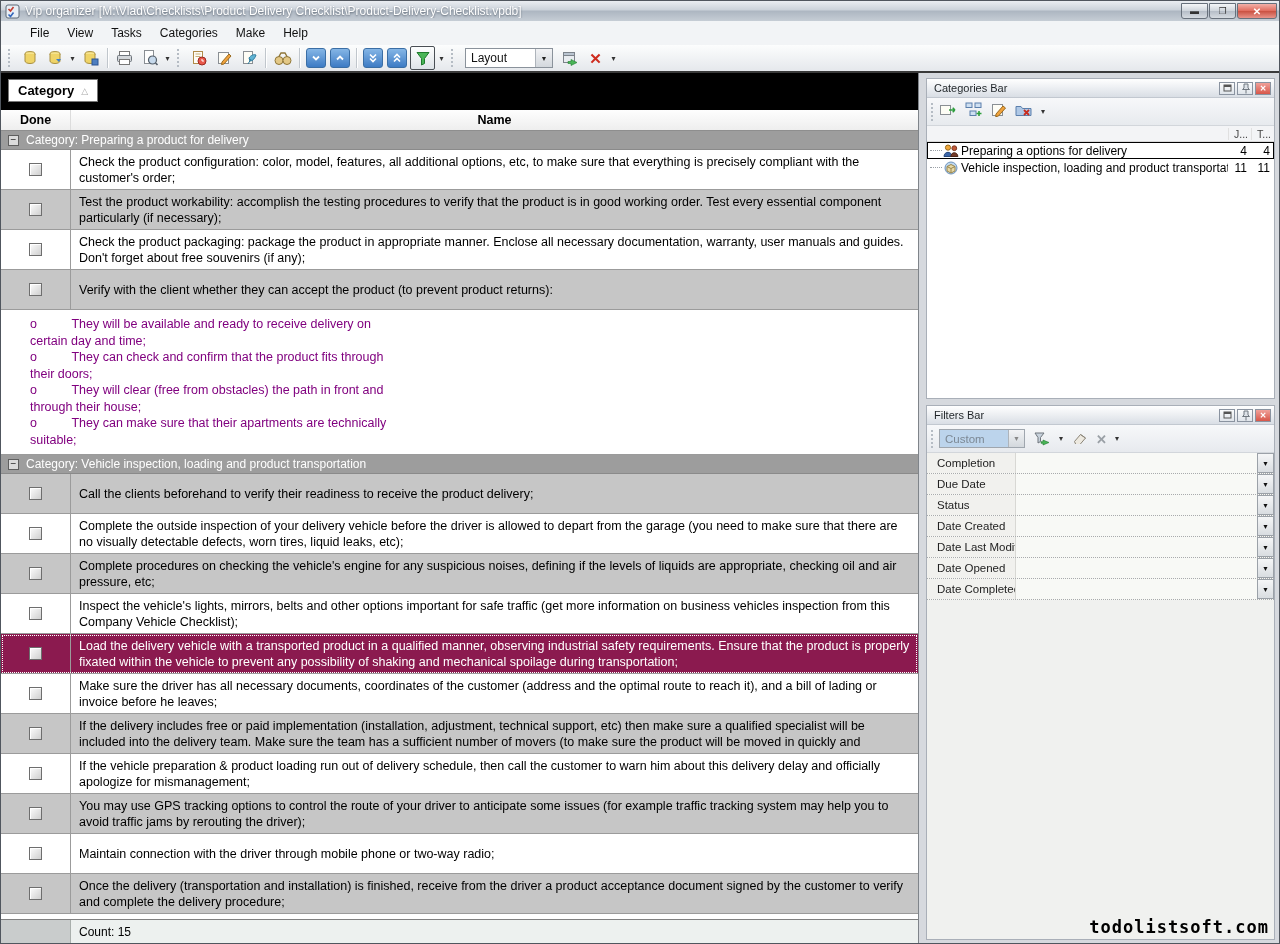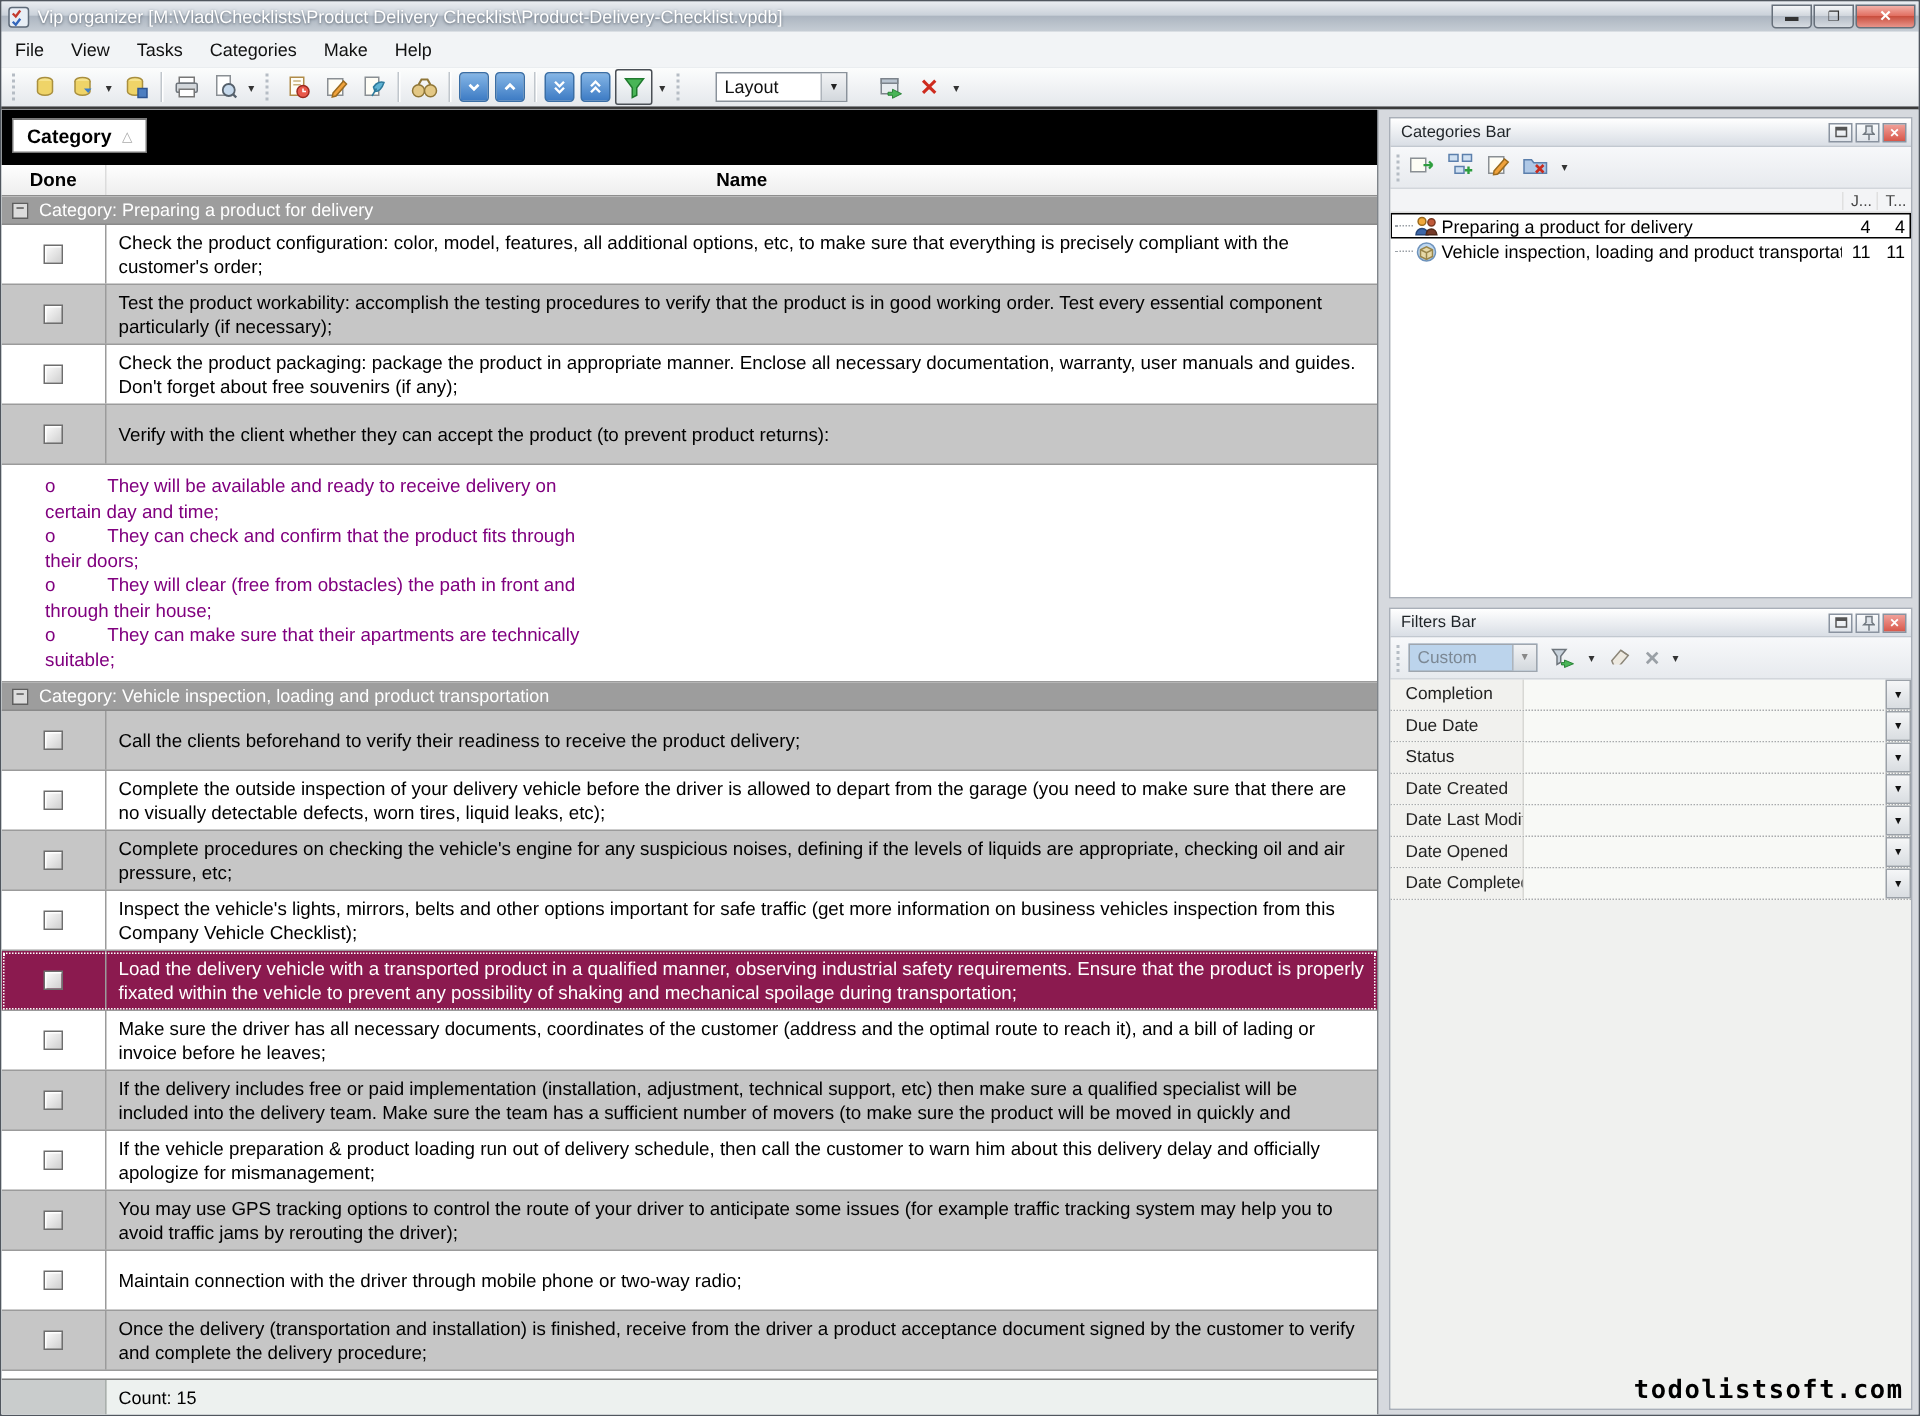--- a/index.html
+++ b/index.html
@@ -8,30 +8,30 @@
   .window { width:1280px; height:944px; display:flex; flex-direction:column; border:1px solid #50565E; }
 
   
   .titlebar { height:20px; flex:none; background:linear-gradient(#EAEDF1 0%,#CBD2DA 45%,#ADB6C1 50%,#C6CDD5 100%); display:flex; align-items:center; padding:0 2px 0 4px; gap:5px; }
   .title-text { color:#fff; font-size:12px; text-shadow:0 1px 2px #5a6470; flex:1; white-space:nowrap; overflow:hidden; }
   .win-btns { display:flex; gap:1px; }
   .win-btn { width:27px; height:16px; border:1px solid #67707B; border-radius:0 0 3px 3px; background:linear-gradient(#F4F6F8,#CED4DB 50%,#B4BCC6 50%,#D6DBE1); display:flex; align-items:center; justify-content:center; font-size:9px; color:#333; }
   .win-btn.close { width:40px; background:linear-gradient(#F2B0A8,#E06A5C 50%,#C94F3F 50%,#E8948A); color:#fff; font-weight:bold; font-size:10px; }
 
   
-  .menubar { height:24px; flex:none; background:#F2F4F6; display:flex; align-items:center; padding-left:0; font-size:12px; color:#111; }
+  .menubar { height:24px; flex:none; background:#F2F4F6; display:flex; align-items:center; padding-left:20px; font-size:12px; color:#111; }
   .menu-item { padding:4px 9px; }
   .toolbar { height:28px; flex:none; background:linear-gradient(#FCFDFD,#E5E8EC); display:flex; align-items:center; padding:0 4px; gap:2px; border-bottom:2px solid #3A3A3A; }
   .tb-grip { width:5px; height:18px; border-left:2px dotted #B5BCC4; margin:0 3px; }
   .tb-sep { width:1px; height:20px; background:#C0C6CC; box-shadow:1px 0 0 #fff; margin:0 3px; }
   .tb-btn { width:23px; height:23px; display:flex; align-items:center; justify-content:center; }
   .tb-caret { font-size:8px; color:#333; width:9px; text-align:center; }
   .blue-btn { width:20px; height:20px; border-radius:3px; border:1px solid #3A6EA5; background:linear-gradient(#85B6E6,#3D7BC4); display:flex; align-items:center; justify-content:center; margin:0 1px; }
   .filter-btn { width:25px; height:24px; border:1px solid #4A4F55; border-radius:2px; background:linear-gradient(#FDFEFE,#DEE3E8); display:flex; align-items:center; justify-content:center; }
-  .combo { display:flex; align-items:center; border:1px solid #8A929B; background:#fff; height:20px; width:88px; margin:0 16px; }
+  .combo { display:flex; align-items:center; border:1px solid #8A929B; background:#fff; height:20px; width:88px; margin:0 4px; }
   .combo-text { flex:1; padding:0 5px; font-size:12px; color:#111; white-space:nowrap; overflow:hidden; }
   .combo-btn { width:17px; height:18px; flex:none; background:linear-gradient(#F2F3F5,#D3D8DD); border-left:1px solid #AEB4BB; display:flex; align-items:center; justify-content:center; font-size:7px; color:#222; }
   .red-x { color:#CE2B1E; font-weight:bold; font-size:15px; line-height:1; }
   .gray-x { color:#9AA0A6; font-weight:bold; font-size:13px; line-height:1; }
 
   
   .content { flex:1; display:flex; overflow:hidden; background:#D6D9DE; }
 
   
   .main-grid { width:918px; flex:none; background:#fff; border-right:1px solid #7F848A; display:flex; flex-direction:column; }
@@ -453,21 +453,21 @@
               <div class="cat-item selected">
                 <span class="tree-stub"></span>
                 <span class="ci-icon">
                   <svg width="16" height="14">
                     <circle cx="5" cy="3.6" r="2.6" fill="#F0A83C" stroke="#9A6A1E"></circle>
                     <path d="M1 12.5c0-2.5 1.8-4.2 4-4.2s4 1.7 4 4.2z" fill="#3C66A8" stroke="#26477A"></path>
                     <circle cx="11.3" cy="4.2" r="2.4" fill="#C05A3A" stroke="#7E3A22"></circle>
                     <path d="M7.8 12.5c.2-2.3 1.7-3.8 3.5-3.8 1.9 0 3.4 1.6 3.6 3.8z" fill="#743A28" stroke="#4E2718"></path>
                   </svg>
                 </span>
-                <span class="ci-label">Preparing a product for delivery</span>
+                <span class="ci-label">Preparing a options for delivery</span>
                 <span class="ci-val">4</span>
                 <span class="ci-val">4</span>
               </div>
               <div class="cat-item">
                 <span class="tree-stub"></span>
                 <span class="ci-icon">
                   <svg width="16" height="14">
                     <circle cx="8" cy="7" r="6" fill="#BFD8F0" stroke="#6E93BC"></circle>
                     <path d="M4 5.5l4-2 4 2v4.5l-4 2-4-2z" fill="#E7D9A8" stroke="#99854A"></path>
                     <path d="M4 5.5l4 2 4-2M8 7.5V12" fill="none" stroke="#99854A"></path>

